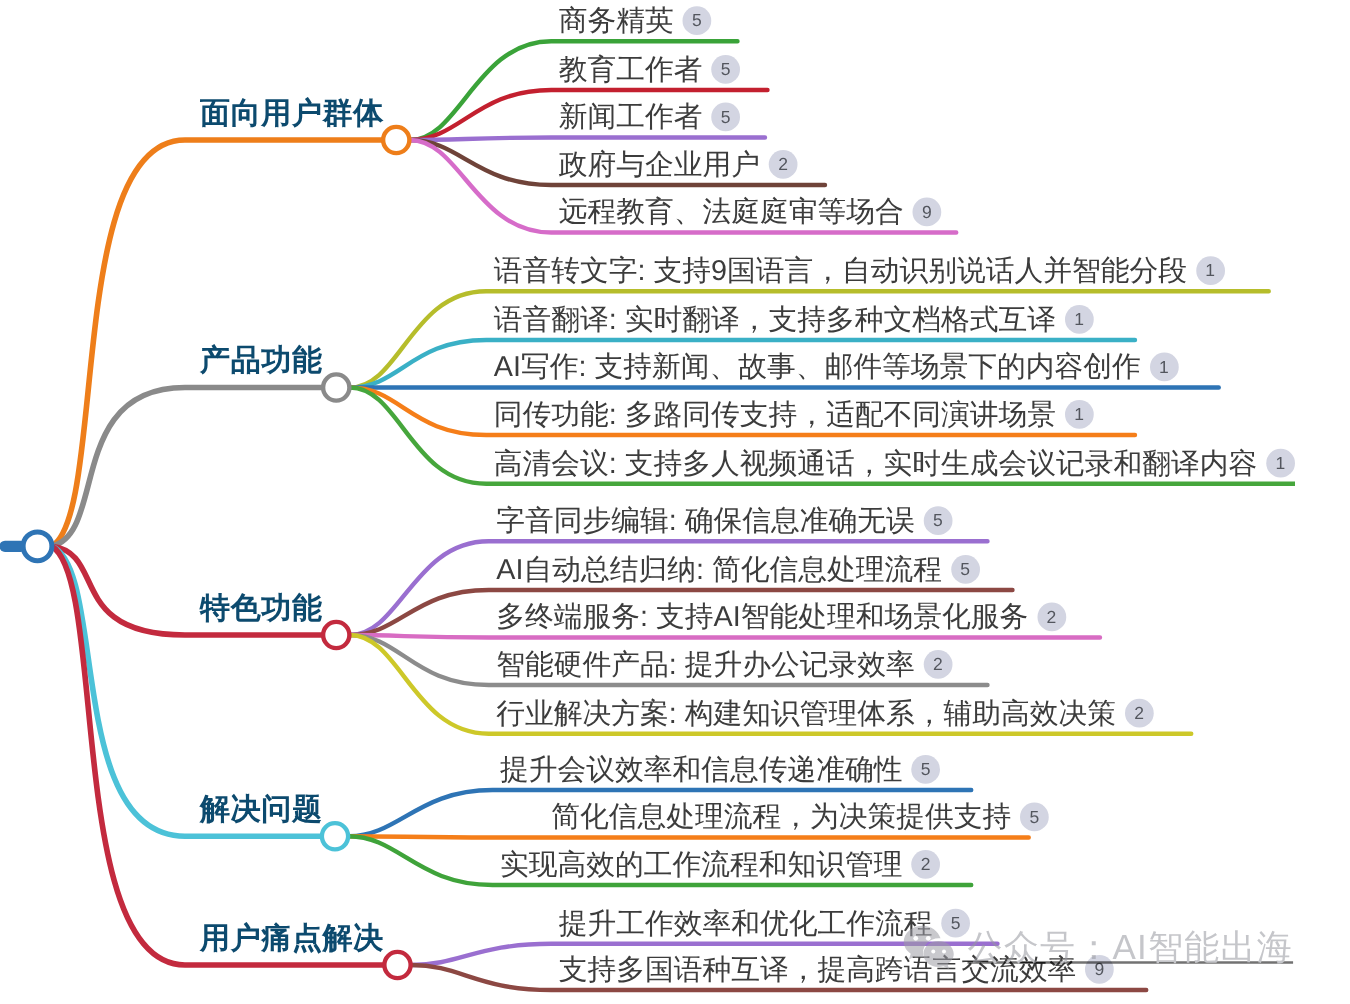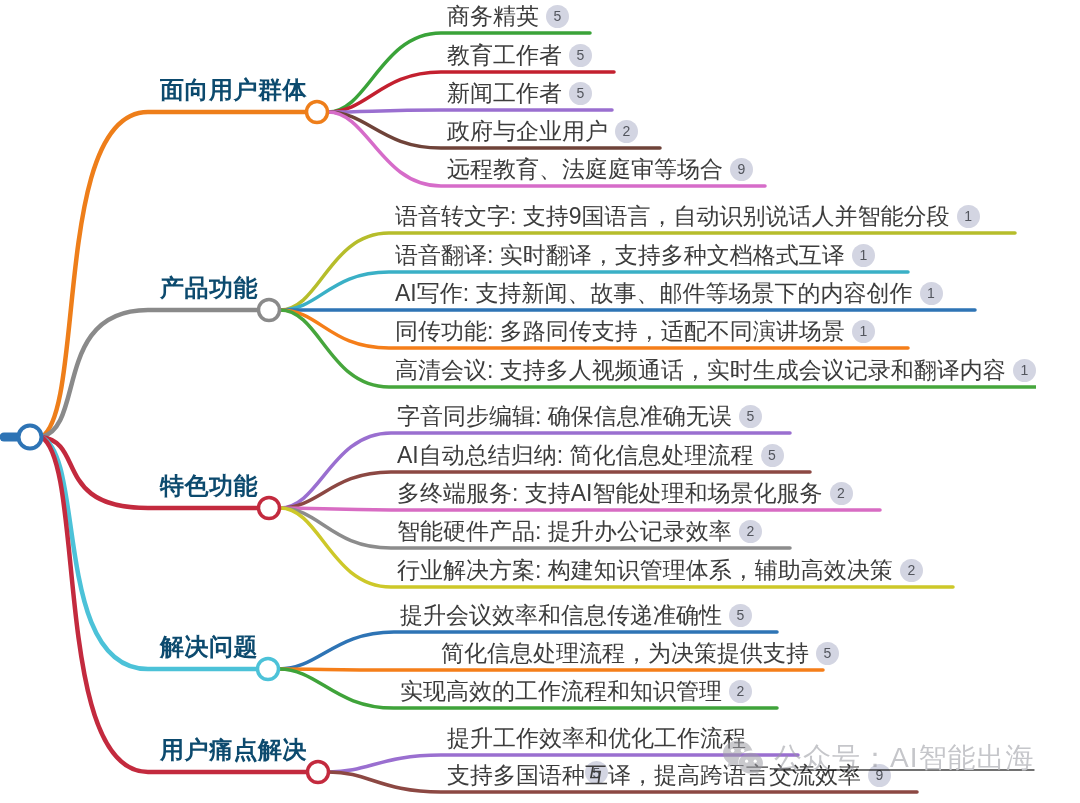--- a/index.html
+++ b/index.html
@@ -135,21 +135,21 @@
       </div>
       <div class="leaf" style="left: 400px; top: 638px; margin-left: 41px;">
         <span>简化信息处理流程，为决策提供支持</span>
         <span class="badge">5</span>
       </div>
       <div class="leaf" style="left: 400px; top: 676px;">
         <span>实现高效的工作流程和知识管理</span>
         <span class="badge">2</span>
       </div>
       <div class="branch-title" style="left: 160px; top: 631px;">解决问题</div>
-      <div class="leaf" style="left: 447px; top: 723px; flex-direction: column;">
+      <div class="leaf" style="left: 447px; top: 723px;">
         <span>提升工作效率和优化工作流程</span>
         <span class="badge">5</span>
       </div>
       <div class="leaf" style="left: 447px; top: 760px;">
         <span>支持多国语种互译，提高跨语言交流效率</span>
         <span class="badge">9</span>
       </div>
       <div class="branch-title" style="left: 160px; top: 734px;">用户痛点解决</div>
     </div>
   <div class="watermark">

